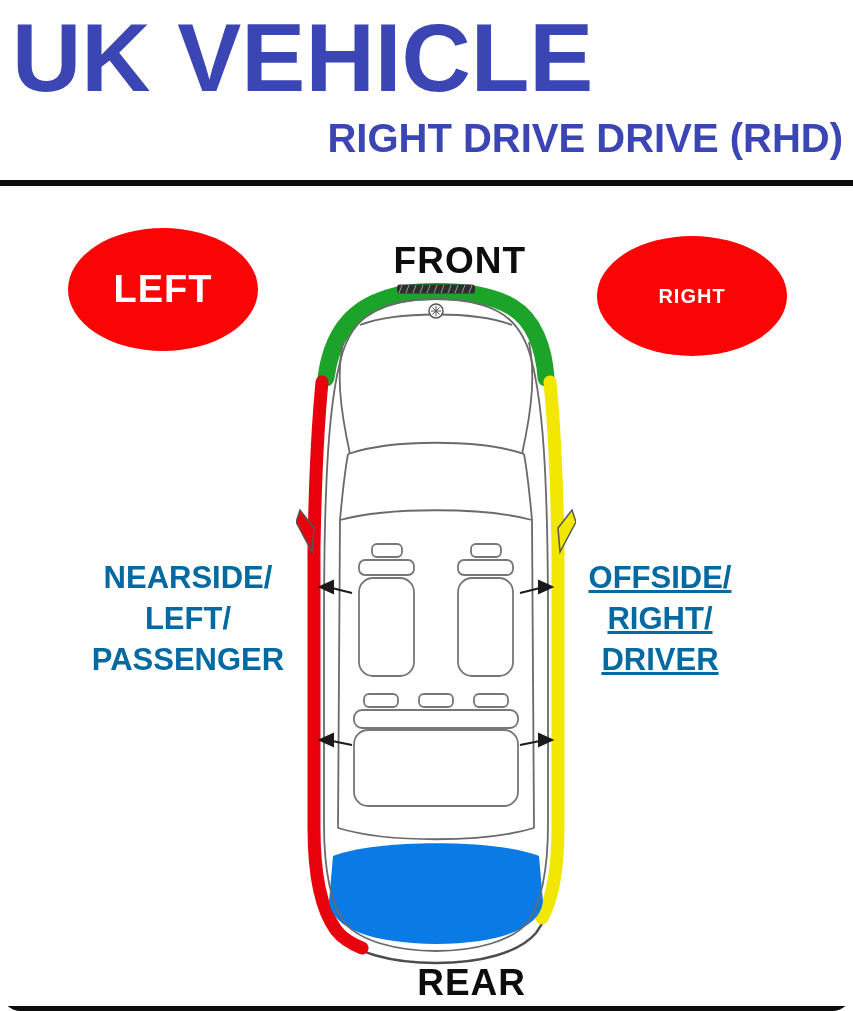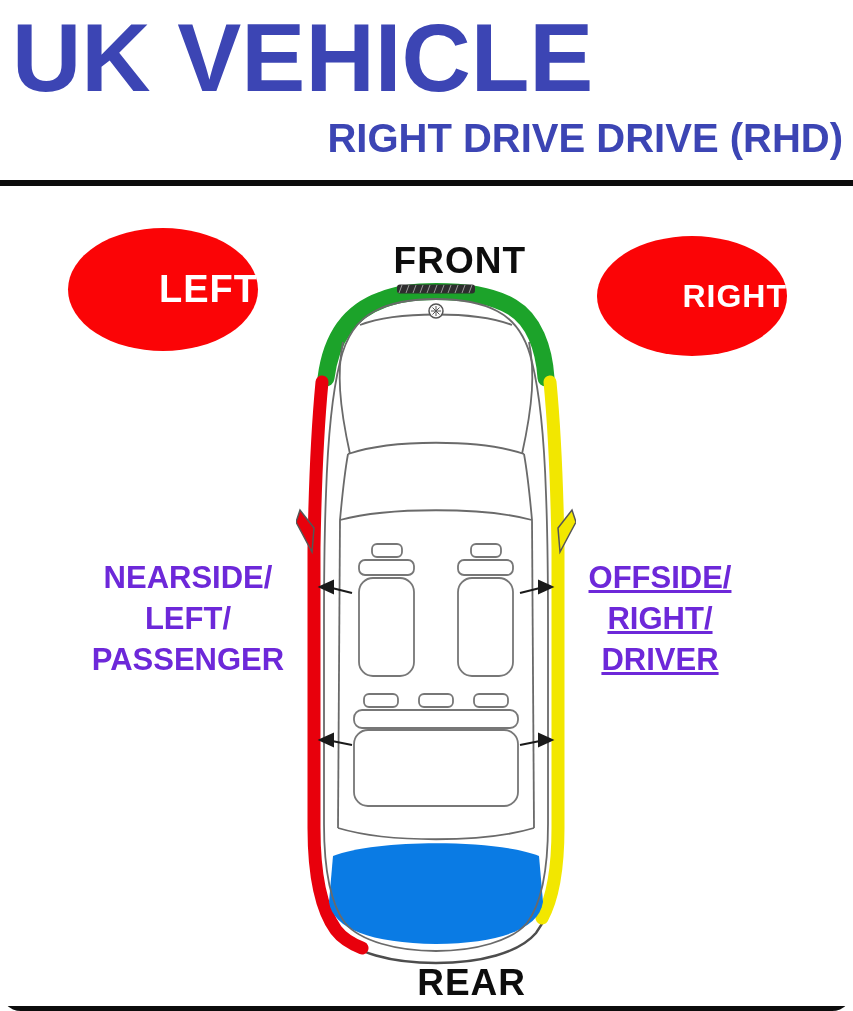--- a/index.html
+++ b/index.html
@@ -45,44 +45,44 @@
     bottom: 0;
     width: 853px;
     height: 5px;
     background: #0c0c0c;
   }
   .badge {
     position: absolute;
     border-radius: 50%;
     display: flex;
     align-items: center;
-    justify-content: flex-end;
+    justify-content: center;
     color: #ffffff;
     font-weight: bold;
   }
   .badge-left { left: 68px;  top: 228px; width: 190px; height: 123px; font-size: 38px; letter-spacing: 1px; }
-  .badge-right{ left: 597px; top: 236px; width: 190px; height: 120px; font-size: 32px; letter-spacing: 1px; }
+  .badge-right{ left: 597px; top: 236px; width: 190px; height: 120px; font-size: 20px; letter-spacing: 1px; }
   .axis-label {
     position: absolute;
     width: 200px;
     text-align: right;
     font-size: 37px;
     font-weight: bold;
     color: #0d0d0d;
     letter-spacing: 1px;
   }
   .front-label { left: 326px; top: 240px; }
   .rear-label  { left: 326px; top: 962px; }
   .side-label {
     position: absolute;
     width: 240px;
     text-align: center;
     font-size: 31px;
     font-weight: bold;
-    color: #6d28d9;
+    color: #0369a1;
     line-height: 1.33;
     white-space: pre-line;
   }
   .side-label.nearside { left: 68px;  top: 557px; }
   .side-label.offside  { left: 540px; top: 557px; text-decoration: underline; }
   .car-wrap {
     position: absolute;
     left: 296px;
     top: 282px;
     width: 280px;

